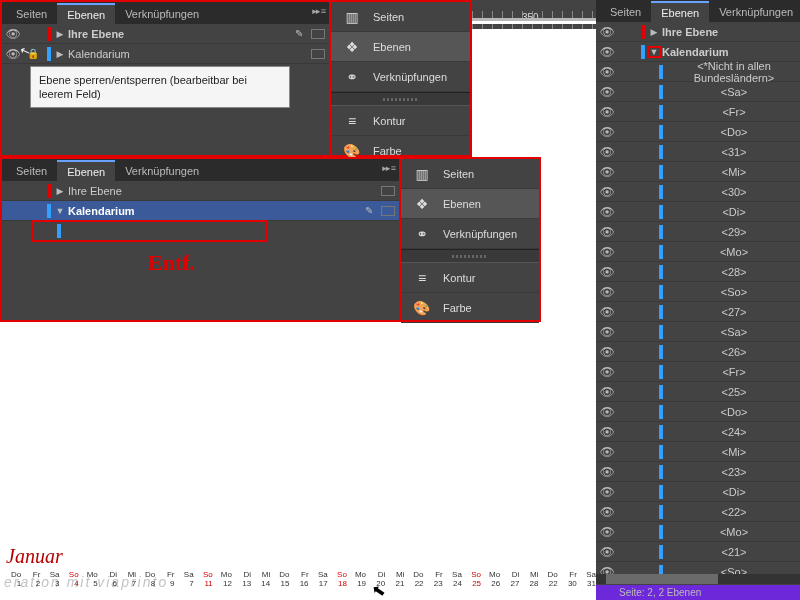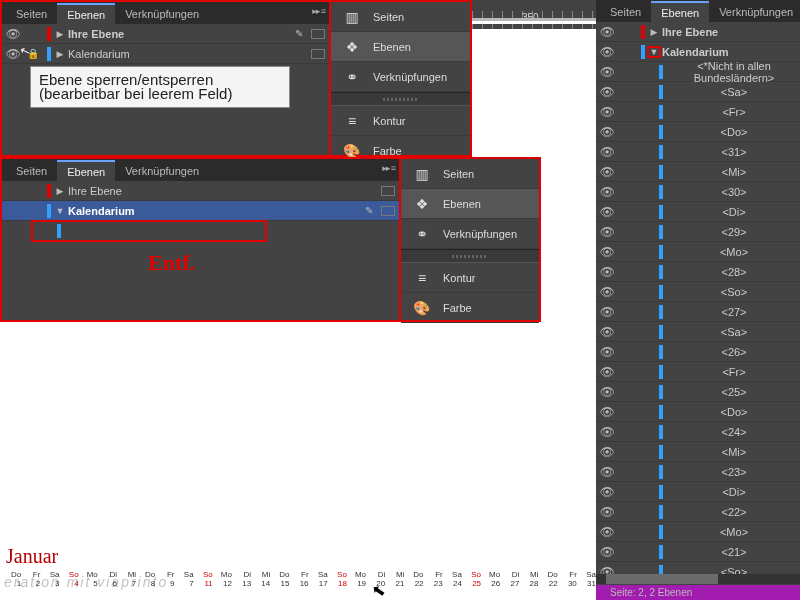--- a/index.html
+++ b/index.html
@@ -23,43 +23,43 @@
   .expand { width:12px; text-align:center; color:#bbb; font-size:9px;}
   .layerlabel { flex:1; padding-left:2px; font-size:11px; }
   .layerrow .pen { width:16px; color:#bbb; font-size:10px;}
   .layerrow .sq { width:14px; height:10px; border:1px solid #777; margin-right:4px;}
   .layerrow.sel { background:#3a5a9a; color:#fff;}
   .layerrow.sel .layerlabel{ font-weight:bold; color:#fff;}
   .layerrow.bold .layerlabel{ font-weight:bold;}
   .sublabel { color:#ccc; padding-left:2px;text-align:center;}
 
   
-  .tooltip { position:absolute; background:#f5f5f5; color:#222; border:1px solid #888; padding:6px 8px; font-size:15px; width:260px; line-height:14px;}
+  .tooltip { position:absolute; background:#f5f5f5; color:#222; border:1px solid #888; padding:6px 8px; font-size:11px; width:260px; line-height:14px;}
 
   
   .sidemenu { position:absolute; background:#434343; }
   .sidemenu .item { display:flex; align-items:center; height:30px; padding:0 12px 0 12px; border-bottom:1px solid #3a3a3a; color:#ddd; font-size:11px; gap:12px;}
   .sidemenu .item.active { background:#565656; }
   .sidemenu .gap { height:14px; background:#393939; border-top:1px solid #222;border-bottom:1px solid #555; position:relative;}
   .sidemenu .gap::after{content:"";position:absolute;left:50%;top:5px;width:36px;height:3px;margin-left:-18px;background:repeating-linear-gradient(90deg,#666 0 2px,transparent 2px 4px);}
   .ico { width:18px; text-align:center; font-size:14px; color:#ddd;}
 
   
   .ruler { position:absolute; height:29px; background:#434343; color:#ddd; font-size:10px; display:flex; align-items:flex-end;}
   .ruler .ticks { height:18px; background:repeating-linear-gradient(90deg,#888 0 1px,transparent 1px 10px); flex:1; position:relative;}
 
   
   .calwrap { position:absolute; left:0; bottom:12px; width:596px; color:#000; }
-  .caltitle { font-family:"Times New Roman",serif; font-size:20px; color:#b40000; padding:0 0 2px 6px;}
+  .caltitle { font-family:"Times New Roman",serif; font-size:20px; color:#b40000; padding:0 0 2px 6px;font-style:italic;}
   .calgrid { display:grid; grid-template-columns:repeat(31,1fr); font-size:8px; text-align:right; width:594px; margin-left:2px; color:#333;}
   .calgrid span.red { color:#d00000; }
   .watermark { position:absolute; left:4px; bottom:10px; font-size:14px; color:rgba(80,80,80,0.35); font-style:italic; letter-spacing:2px;}
   .cursor { position:absolute; font-size:16px; color:#000; transform:rotate(-10deg);}
   
-  .statusbar { position:absolute; background:#a21caf; color:#bbb; font-size:10px; padding:2px 14px;}
+  .statusbar { position:absolute; background:#6d28d9; color:#bbb; font-size:10px; padding:2px 23px;}
   .scrolltrack{position:absolute;background:#333;height:10px;}
   .scrollthumb{position:absolute;background:#6a6a6a;height:10px;}
 
   .entf { position:absolute; color:#e30000; font-family:"Times New Roman",serif; font-size:22px; font-weight:bold;}
 </style>
 </head>
 <body>
 
 <div class="panel dark red-border" style="left:0;top:0;width:331px;height:157px;">
   <div class="tabstrip">

